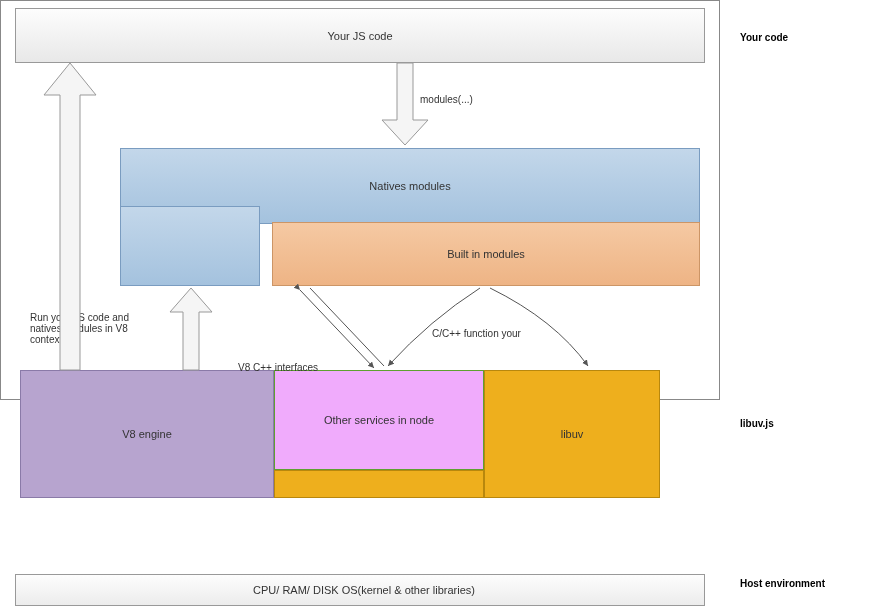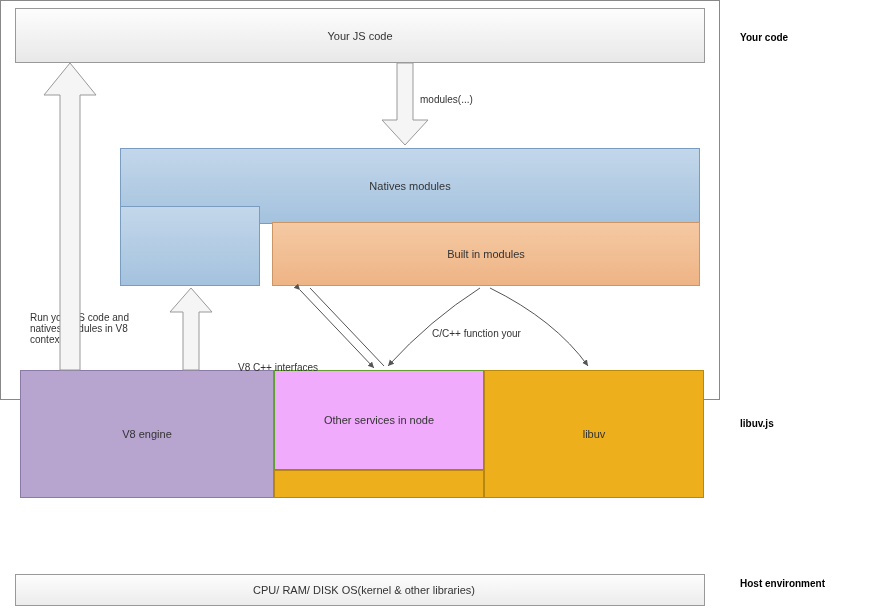--- a/index.html
+++ b/index.html
@@ -74,21 +74,21 @@
     border-color: #5fa030;
   }
   
   #orange-sub {
     left: 274px; top: 470px; width: 210px; height: 28px;
     background: #eeaf1d;
     border-color: #b8870d;
   }
   
   #libuv {
-    left: 484px; top: 370px; width: 220px; height: 128px;
+    left: 484px; top: 370px; width: 176px; height: 128px;
     background: #eeaf1d;
     border-color: #b8870d;
   }
   
   #host-env {
     left: 15px; top: 574px; width: 690px; height: 32px;
     background: linear-gradient(#fdfdfd, #ececec);
     padding-left: 8px;
   }
   

